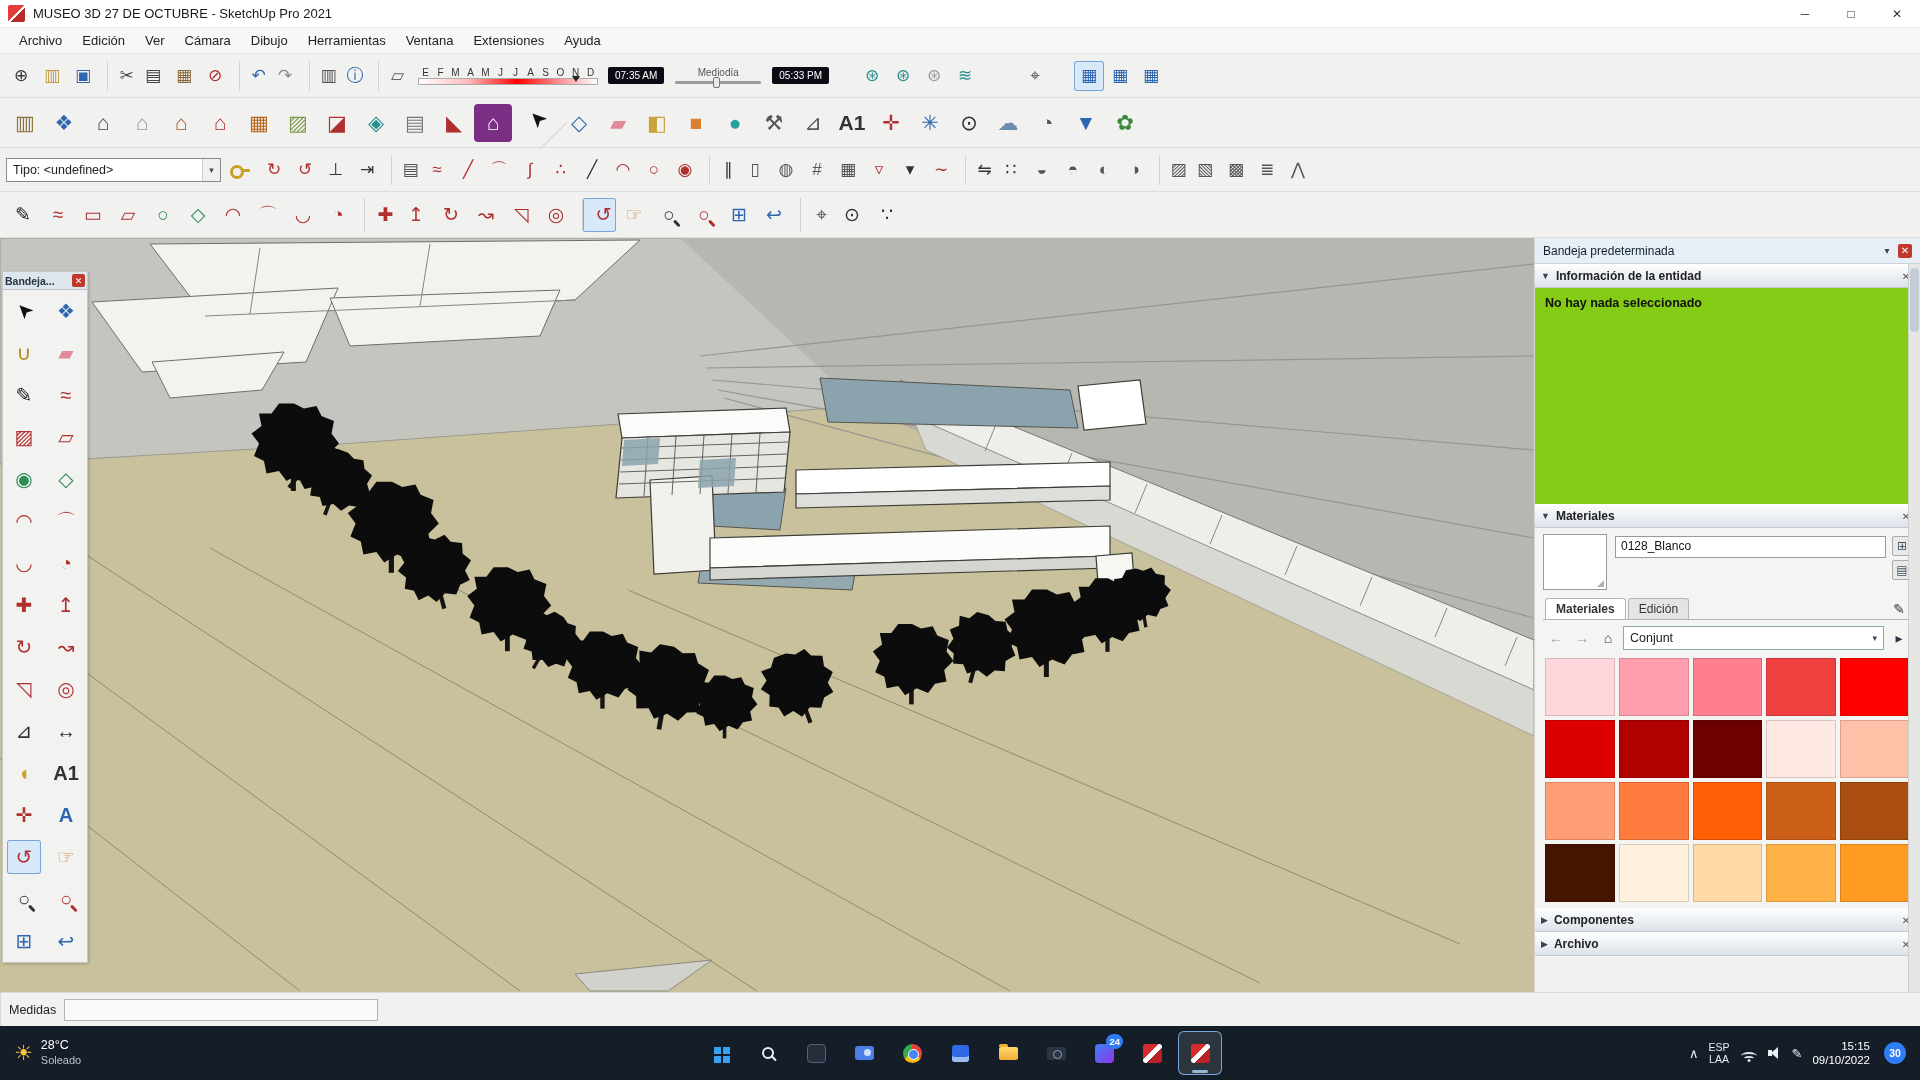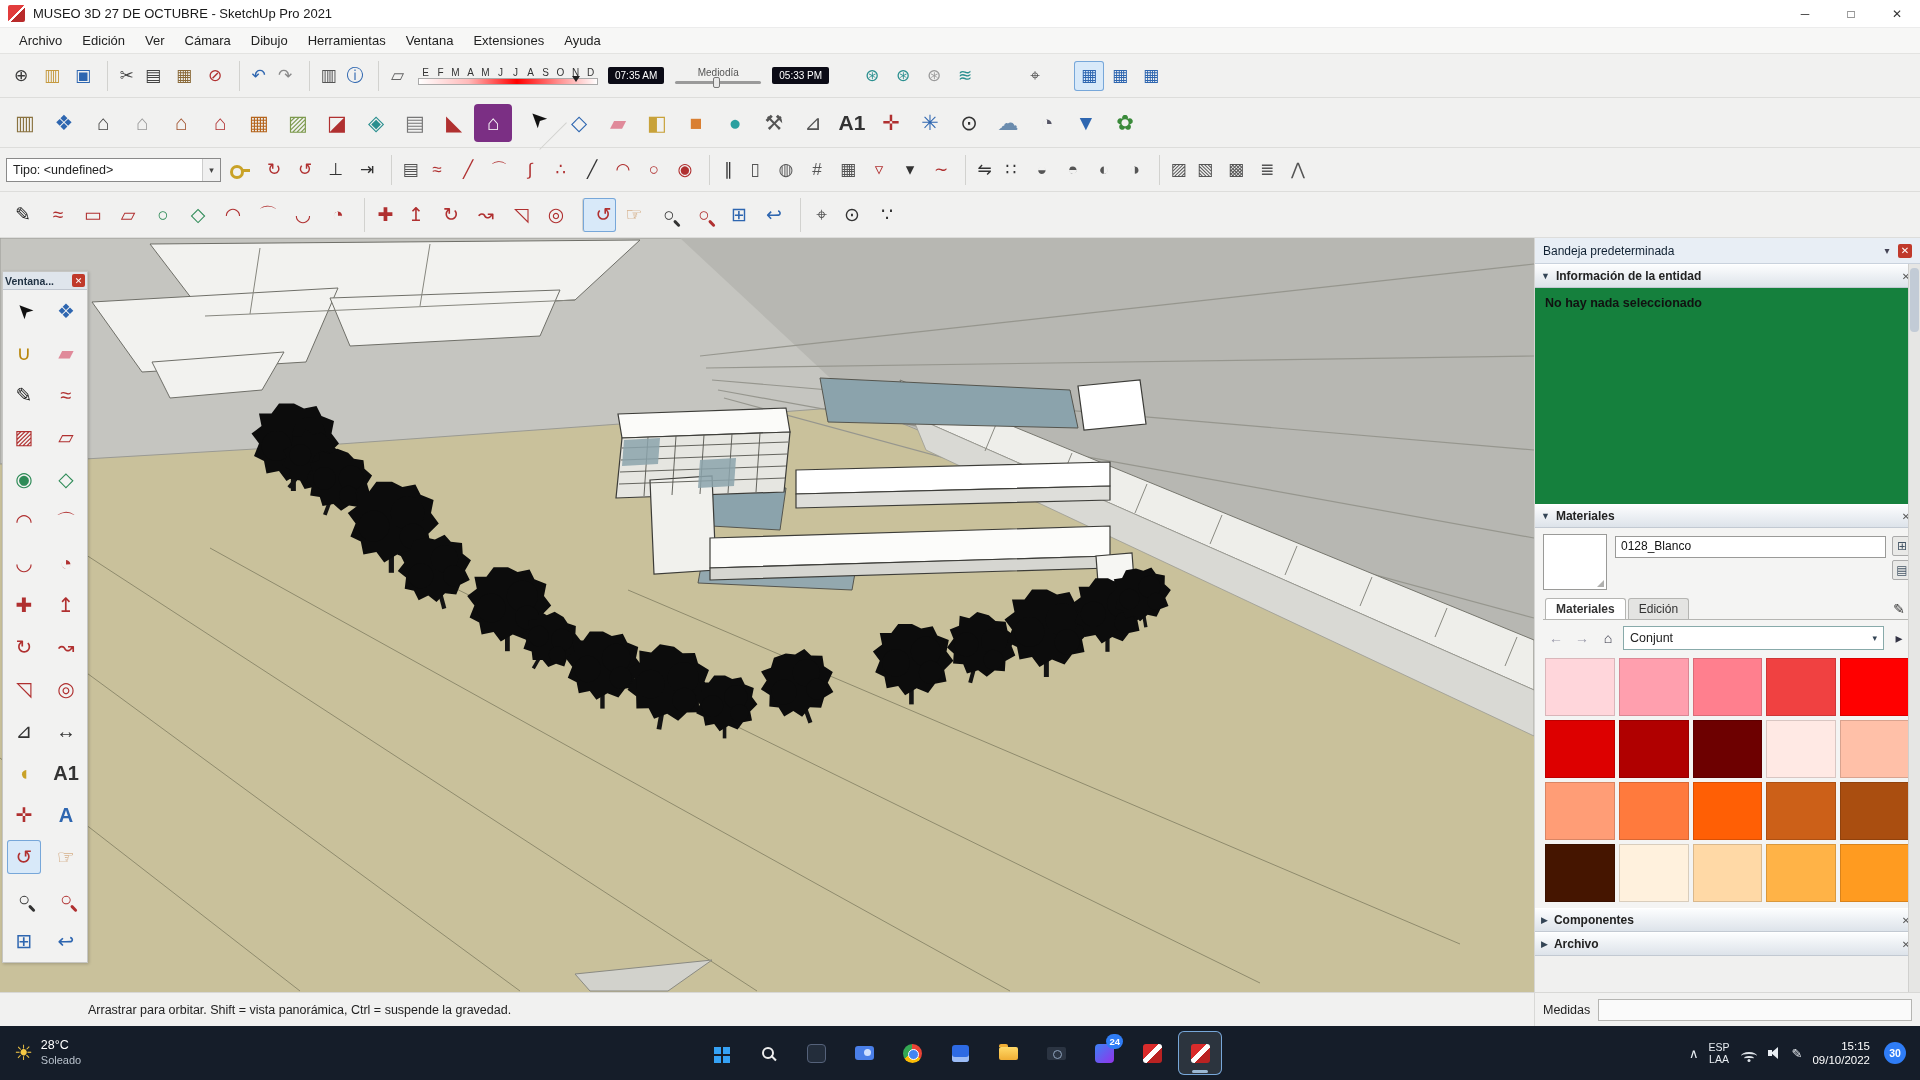--- a/index.html
+++ b/index.html
@@ -66,21 +66,21 @@
 
 .tray{position:absolute;right:0;top:0;width:386px;height:754px;background:#f0f0ef;border-left:1px solid #d5d5d3;display:flex;flex-direction:column}
 .tray-title{height:26px;display:flex;align-items:center;background:#e8eef5;border-bottom:1px solid #c9d2dd;padding:0 8px;font-size:12px;color:#123}
 .tray-title .sp{flex:1}
 .tray-mini{width:16px;height:16px;display:flex;align-items:center;justify-content:center;font-size:10px;color:#445}
 .tray-mini.red{color:#fff;background:#c0392b;border-radius:2px;margin-left:3px;width:14px;height:14px}
 .sec-h{height:24px;display:flex;align-items:center;background:linear-gradient(#fcfdfe,#dde3ea);border-bottom:1px solid #c2c9d2;border-top:1px solid #fff;padding:0 6px;font-size:12px;font-weight:600;color:#222}
 .sec-h .tri{font-size:9px;margin-right:6px;color:#345}
 .sec-h .sp{flex:1}
 .sec-h .x{font-size:10px;color:#555;width:16px;text-align:center}
-.entity-body{height:216px;background:#15803d;padding:8px 10px;font-size:12.5px;font-weight:700;color:#111}
+.entity-body{height:216px;background:#84cc16;padding:8px 10px;font-size:12.5px;font-weight:700;color:#111}
 .mat-body{background:#f4f4f3;padding:6px 8px 4px 8px;flex:0 0 auto}
 .mat-row{display:flex}
 .mat-thumb{width:64px;height:56px;background:#fff;border:1px solid #9a9a98;position:relative}
 .mat-thumb::after{content:"";position:absolute;right:2px;bottom:2px;width:0;height:0;border-left:7px solid transparent;border-bottom:7px solid #b0b0ae}
 .mat-name{flex:1;height:22px;margin:2px 6px 0 8px;background:#fff;border:1px solid #9a9a98;font-size:12px;padding:2px 5px;color:#111}
 .mat-side{display:flex;flex-direction:column;gap:4px;margin-top:2px}
 .mini-btn{width:20px;height:20px;background:#e9e9e7;border:1px solid #aaa;display:flex;align-items:center;justify-content:center;font-size:12px;color:#456;border-radius:2px}
 .mat-tabs{display:flex;align-items:flex-end;margin-top:8px;border-bottom:1px solid #b5b5b2;padding:0 2px}
 .mtab{padding:3px 10px;font-size:12px;border:1px solid #b5b5b2;border-bottom:none;background:#e4e4e2;color:#333;border-radius:3px 3px 0 0;margin-right:2px}
 .mtab.on{background:#fff;font-weight:600}
@@ -460,21 +460,21 @@
           <use href="#tree" transform="translate(980,410) scale(1.0) rotate(15)"></use>
           <use href="#tree" transform="translate(1047,394) scale(1.25)"></use>
           <use href="#tree" transform="translate(1108,376) scale(1.05)"></use>
           <use href="#tree" transform="translate(1141,359) scale(0.85) rotate(-10)"></use>
         </g>
       </svg>
 
       
       <div class="palette">
         <div class="palette-head">
-          <span class="pt">Ventana...</span>
+          <span class="pt">Bandeja...</span>
           <span class="px">✕</span>
         </div>
         <div class="palette-grid">
 
         <span class="tb-ic" data-cls="rot315" style="color: rgb(17, 17, 17);">➤</span>
             <span class="tb-ic" style="color: rgb(46, 102, 176);">❖</span>
             <span class="tb-ic" style="color: rgb(184, 134, 11);">∪</span>
             <span class="tb-ic" style="color: rgb(224, 138, 154);">▰</span>
             <span class="tb-ic" style="color: rgb(34, 34, 34);">✎</span>
             <span class="tb-ic" style="color: rgb(176, 48, 48);">≈</span>
@@ -596,23 +596,20 @@
         <span class="x">✕</span>
       </div>
 
       <div class="tray-scroll">
         <div class="tray-thumb"></div>
       </div>
     </div>
   </div>
 
   <div class="bottombar">
-    <div class="statusbar">
-      <span>Arrastrar para orbitar. Shift = vista panorámica, Ctrl = suspende la gravedad.</span>
-    </div>
     <div class="measures">
       <span class="lbl">Medidas</span>
       <input value="" style="">
     </div>
   </div>
 
   <div class="taskbar">
     <div class="weather">
       <span class="sun">☀</span>
       <span class="wtxt">

